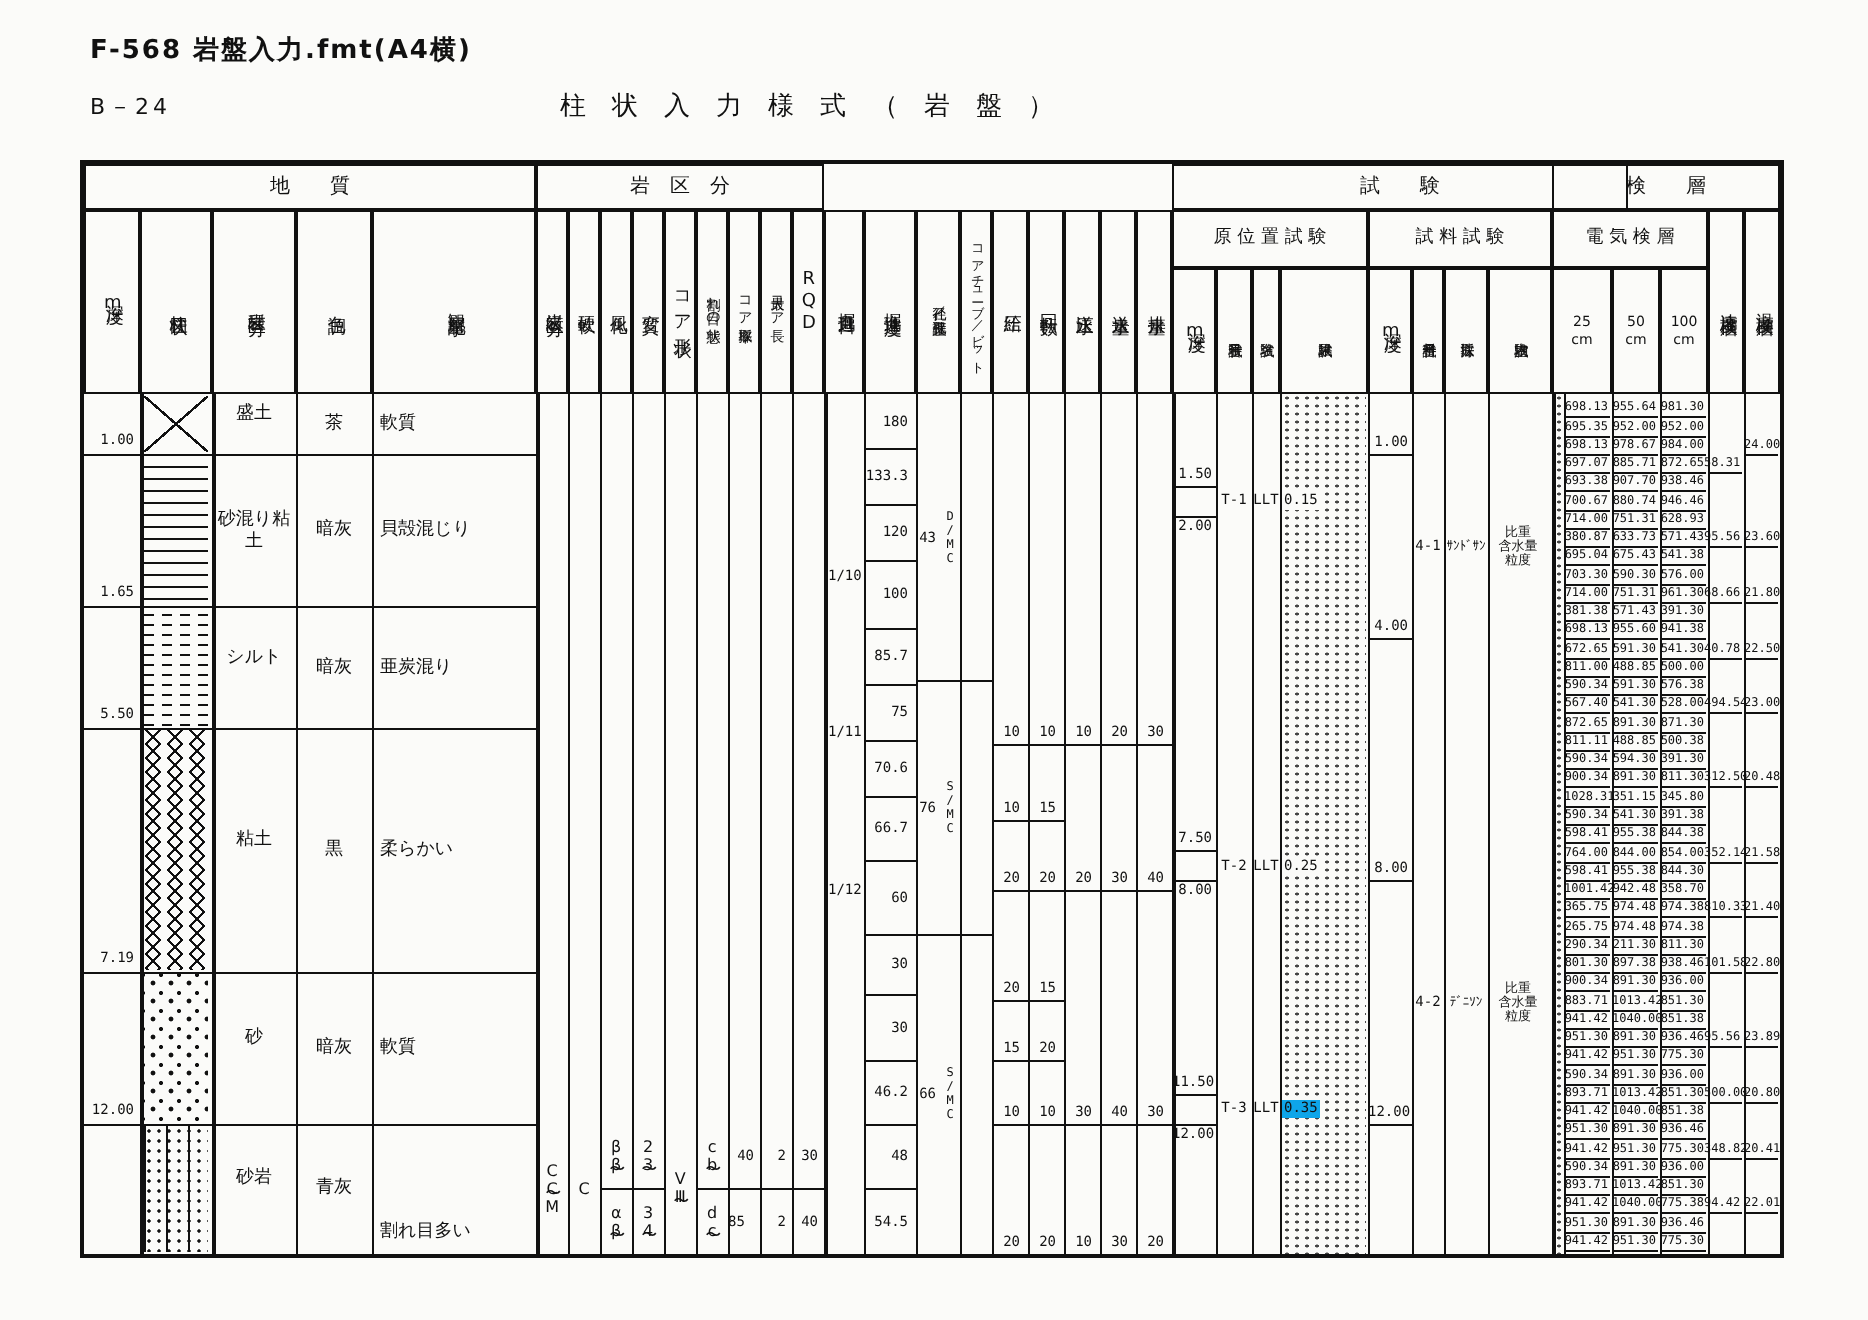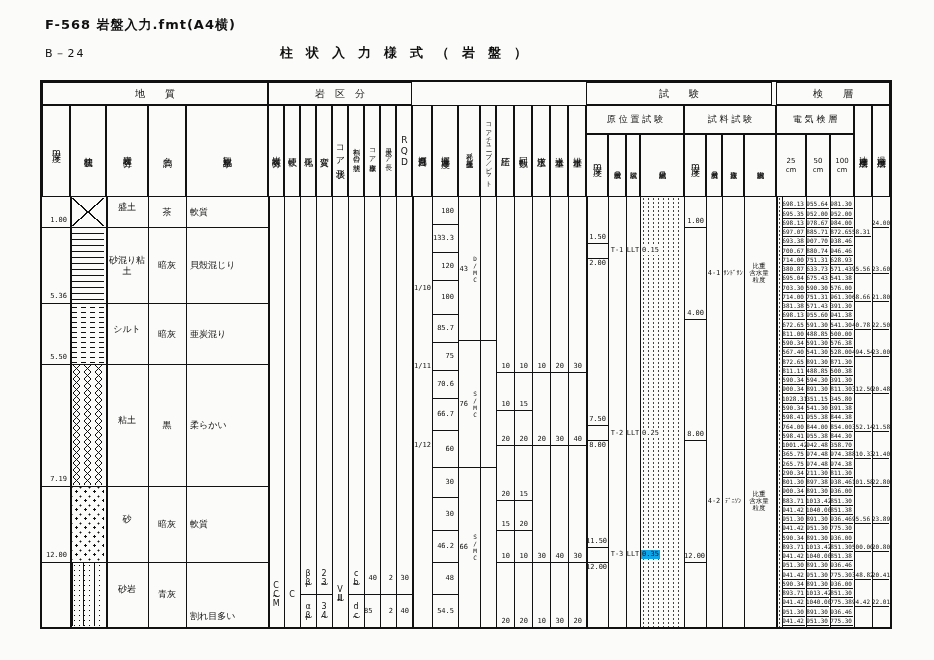--- a/index.html
+++ b/index.html
@@ -7,21 +7,21 @@
   .abs{position:absolute}
   .table{position:absolute;left:40px;top:80px;width:848px;height:545px;border:2px solid #111;box-sizing:content-box}
   .hc{position:absolute;border:1.2px solid #111;display:flex;align-items:center;justify-content:center;
       text-align:center;font-size:9px;line-height:1.2;box-sizing:border-box;background:transparent}
   .v{writing-mode:vertical-rl;text-orientation:upright;letter-spacing:1px}
   .sm{font-size:7px;letter-spacing:0}
   .xs{font-size:6.5px;letter-spacing:0}
   .pre{white-space:pre-line}
   .ttl{font-weight:bold;font-size:13px;letter-spacing:1px}
   .sub{font-size:11px;letter-spacing:2px}
-  .main-ttl{font-size:13px;font-weight:bold;white-space:nowrap}
+  .main-ttl{font-size:13px;font-weight:normal;white-space:nowrap}
   .ln{position:absolute;background:#111}
   .val{position:absolute;font-size:7px;line-height:1;font-family:"DejaVu Sans Mono",monospace;white-space:nowrap}
   .jp{position:absolute;font-size:9px;line-height:1.15}
   .dotgrid{background-image:radial-gradient(#444 0.8px,transparent 1.1px);background-size:5px 4px}
   .pat{position:absolute}
   .pat-cross{background-image:
      linear-gradient(to bottom right,transparent 48.5%,#111 48.5%,#111 51.5%,transparent 51.5%),
      linear-gradient(to top right,transparent 48.5%,#111 48.5%,#111 51.5%,transparent 51.5%)}
   .pat-hlines{background-image:repeating-linear-gradient(to bottom,transparent 0,transparent 5px,#111 5px,#111 6px)}
   .pat-dashes{background-image:
@@ -46,21 +46,21 @@
 <div class="sheet">
 
   <div class="abs ttl" style="left:45px;top:16px">F-568 岩盤入力.fmt(A4横)</div>
   <div class="abs sub" style="left:45px;top:46px">B－24</div>
   <div class="abs main-ttl" style="left:280px;top:44px">柱　状　入　力　様　式　（　岩　盤　）</div>
 
   <div class="table">
 
     <div class="hc" style="left:0;top:0;width:226px;height:23px;font-size:10px">地　　質</div>
     <div class="hc" style="left:226px;top:0;width:144px;height:23px;font-size:10px">岩　区　分</div>
-    <div class="hc" style="left:544px;top:0;width:186px;height:23px;font-size:10px">試　　験</div>
+    <div class="hc" style="left:544px;top:0;width:228px;height:23px;font-size:10px">試　　験</div>
     <div class="hc" style="left:734px;top:0;width:114px;height:23px;font-size:10px">検　　層</div>
 
     <div class="hc v" style="left:0;top:23px;width:28px;height:92px">深度m</div>
     <div class="hc v" style="left:28px;top:23px;width:36px;height:92px">柱状図</div>
     <div class="hc v" style="left:64px;top:23px;width:42px;height:92px">岩種区分</div>
     <div class="hc v" style="left:106px;top:23px;width:38px;height:92px">色調</div>
     <div class="hc v" style="left:144px;top:23px;width:82px;height:92px">観察記事</div>
 
     <div class="hc v" style="left:226px;top:23px;width:16px;height:92px">岩級区分</div>
     <div class="hc v" style="left:242px;top:23px;width:16px;height:92px">硬軟</div>
@@ -143,21 +143,21 @@
         <div class="ln" style="left: 734px; top: 115px; width: 2px; height: 430px;"></div>
         <div class="abs dotgrid" style="left: 599px; top: 115px; width: 42px; height: 430px;"></div>
         <div class="abs dotgrid" style="left: 735px; top: 115px; width: 5px; height: 430px;"></div>
         <div class="ln" style="left: 0px; top: 145.4px; width: 226px; height: 1px;"></div>
         <div class="val" style="left: 0px; top: 135.4px; width: 25px; text-align: right;">1.00</div>
         <div class="pat pat-cross" style="left: 30px; top: 116px; width: 32px; height: 28.4px;"></div>
         <div class="jp" style="left: 66px; top: 120.2px; width: 38px; text-align: center; white-space: normal;">盛土</div>
         <div class="jp" style="left: 106px; top: 125.2px; width: 38px; text-align: center;">茶</div>
         <div class="jp" style="left: 148px; top: 125.2px; width: 76px;">軟質</div>
         <div class="ln" style="left: 0px; top: 221.4px; width: 226px; height: 1px;"></div>
-        <div class="val" style="left: 0px; top: 211.4px; width: 25px; text-align: right;">5.36</div>
+        <div class="val" style="left: 0px; top: 211.4px; width: 25px; text-align: right;">1.65</div>
         <div class="pat pat-hlines" style="left: 30px; top: 146.4px; width: 32px; height: 74px;"></div>
         <div class="jp" style="left: 66px; top: 173.4px; width: 38px; text-align: center; white-space: normal;">砂混り粘土</div>
         <div class="jp" style="left: 106px; top: 178.4px; width: 38px; text-align: center;">暗灰</div>
         <div class="jp" style="left: 148px; top: 178.4px; width: 76px;">貝殻混じり</div>
         <div class="ln" style="left: 0px; top: 282.2px; width: 226px; height: 1px;"></div>
         <div class="val" style="left: 0px; top: 272.2px; width: 25px; text-align: right;">5.50</div>
         <div class="pat pat-dashes" style="left: 30px; top: 222.4px; width: 32px; height: 58.8px;"></div>
         <div class="jp" style="left: 66px; top: 241.8px; width: 38px; text-align: center; white-space: normal;">シルト</div>
         <div class="jp" style="left: 106px; top: 246.8px; width: 38px; text-align: center;">暗灰</div>
         <div class="jp" style="left: 148px; top: 246.8px; width: 76px;">亜炭混り</div>

